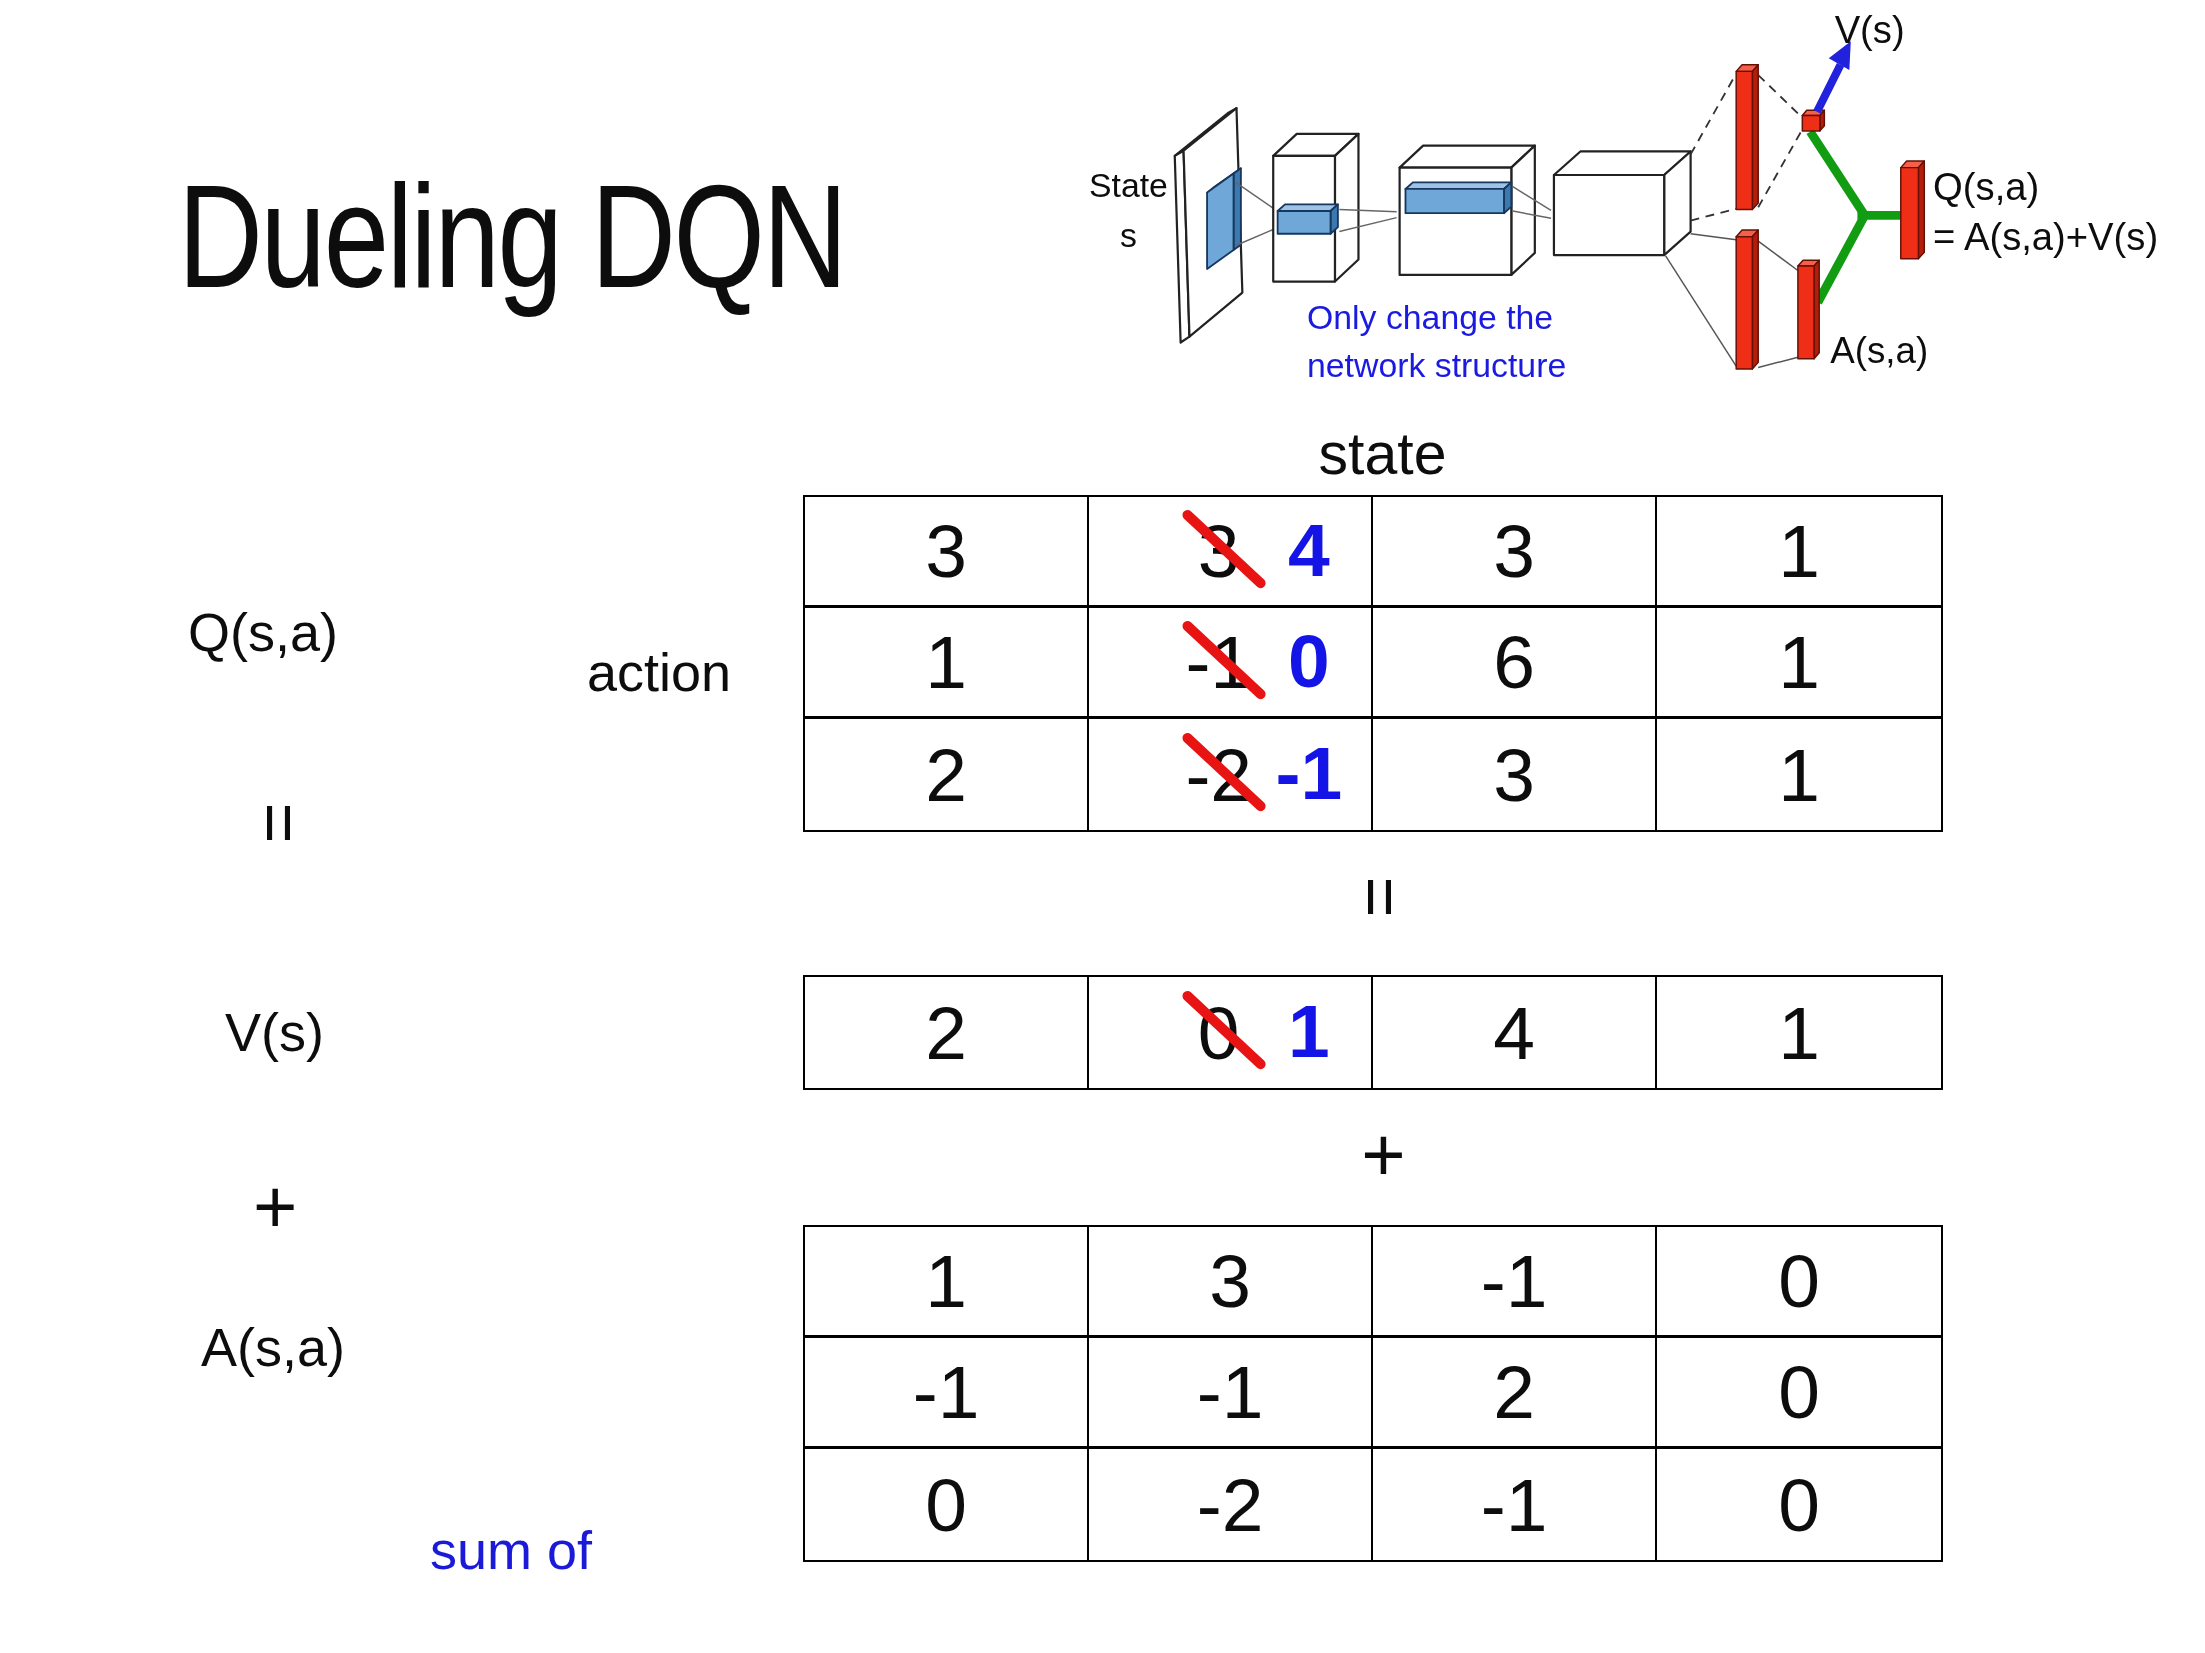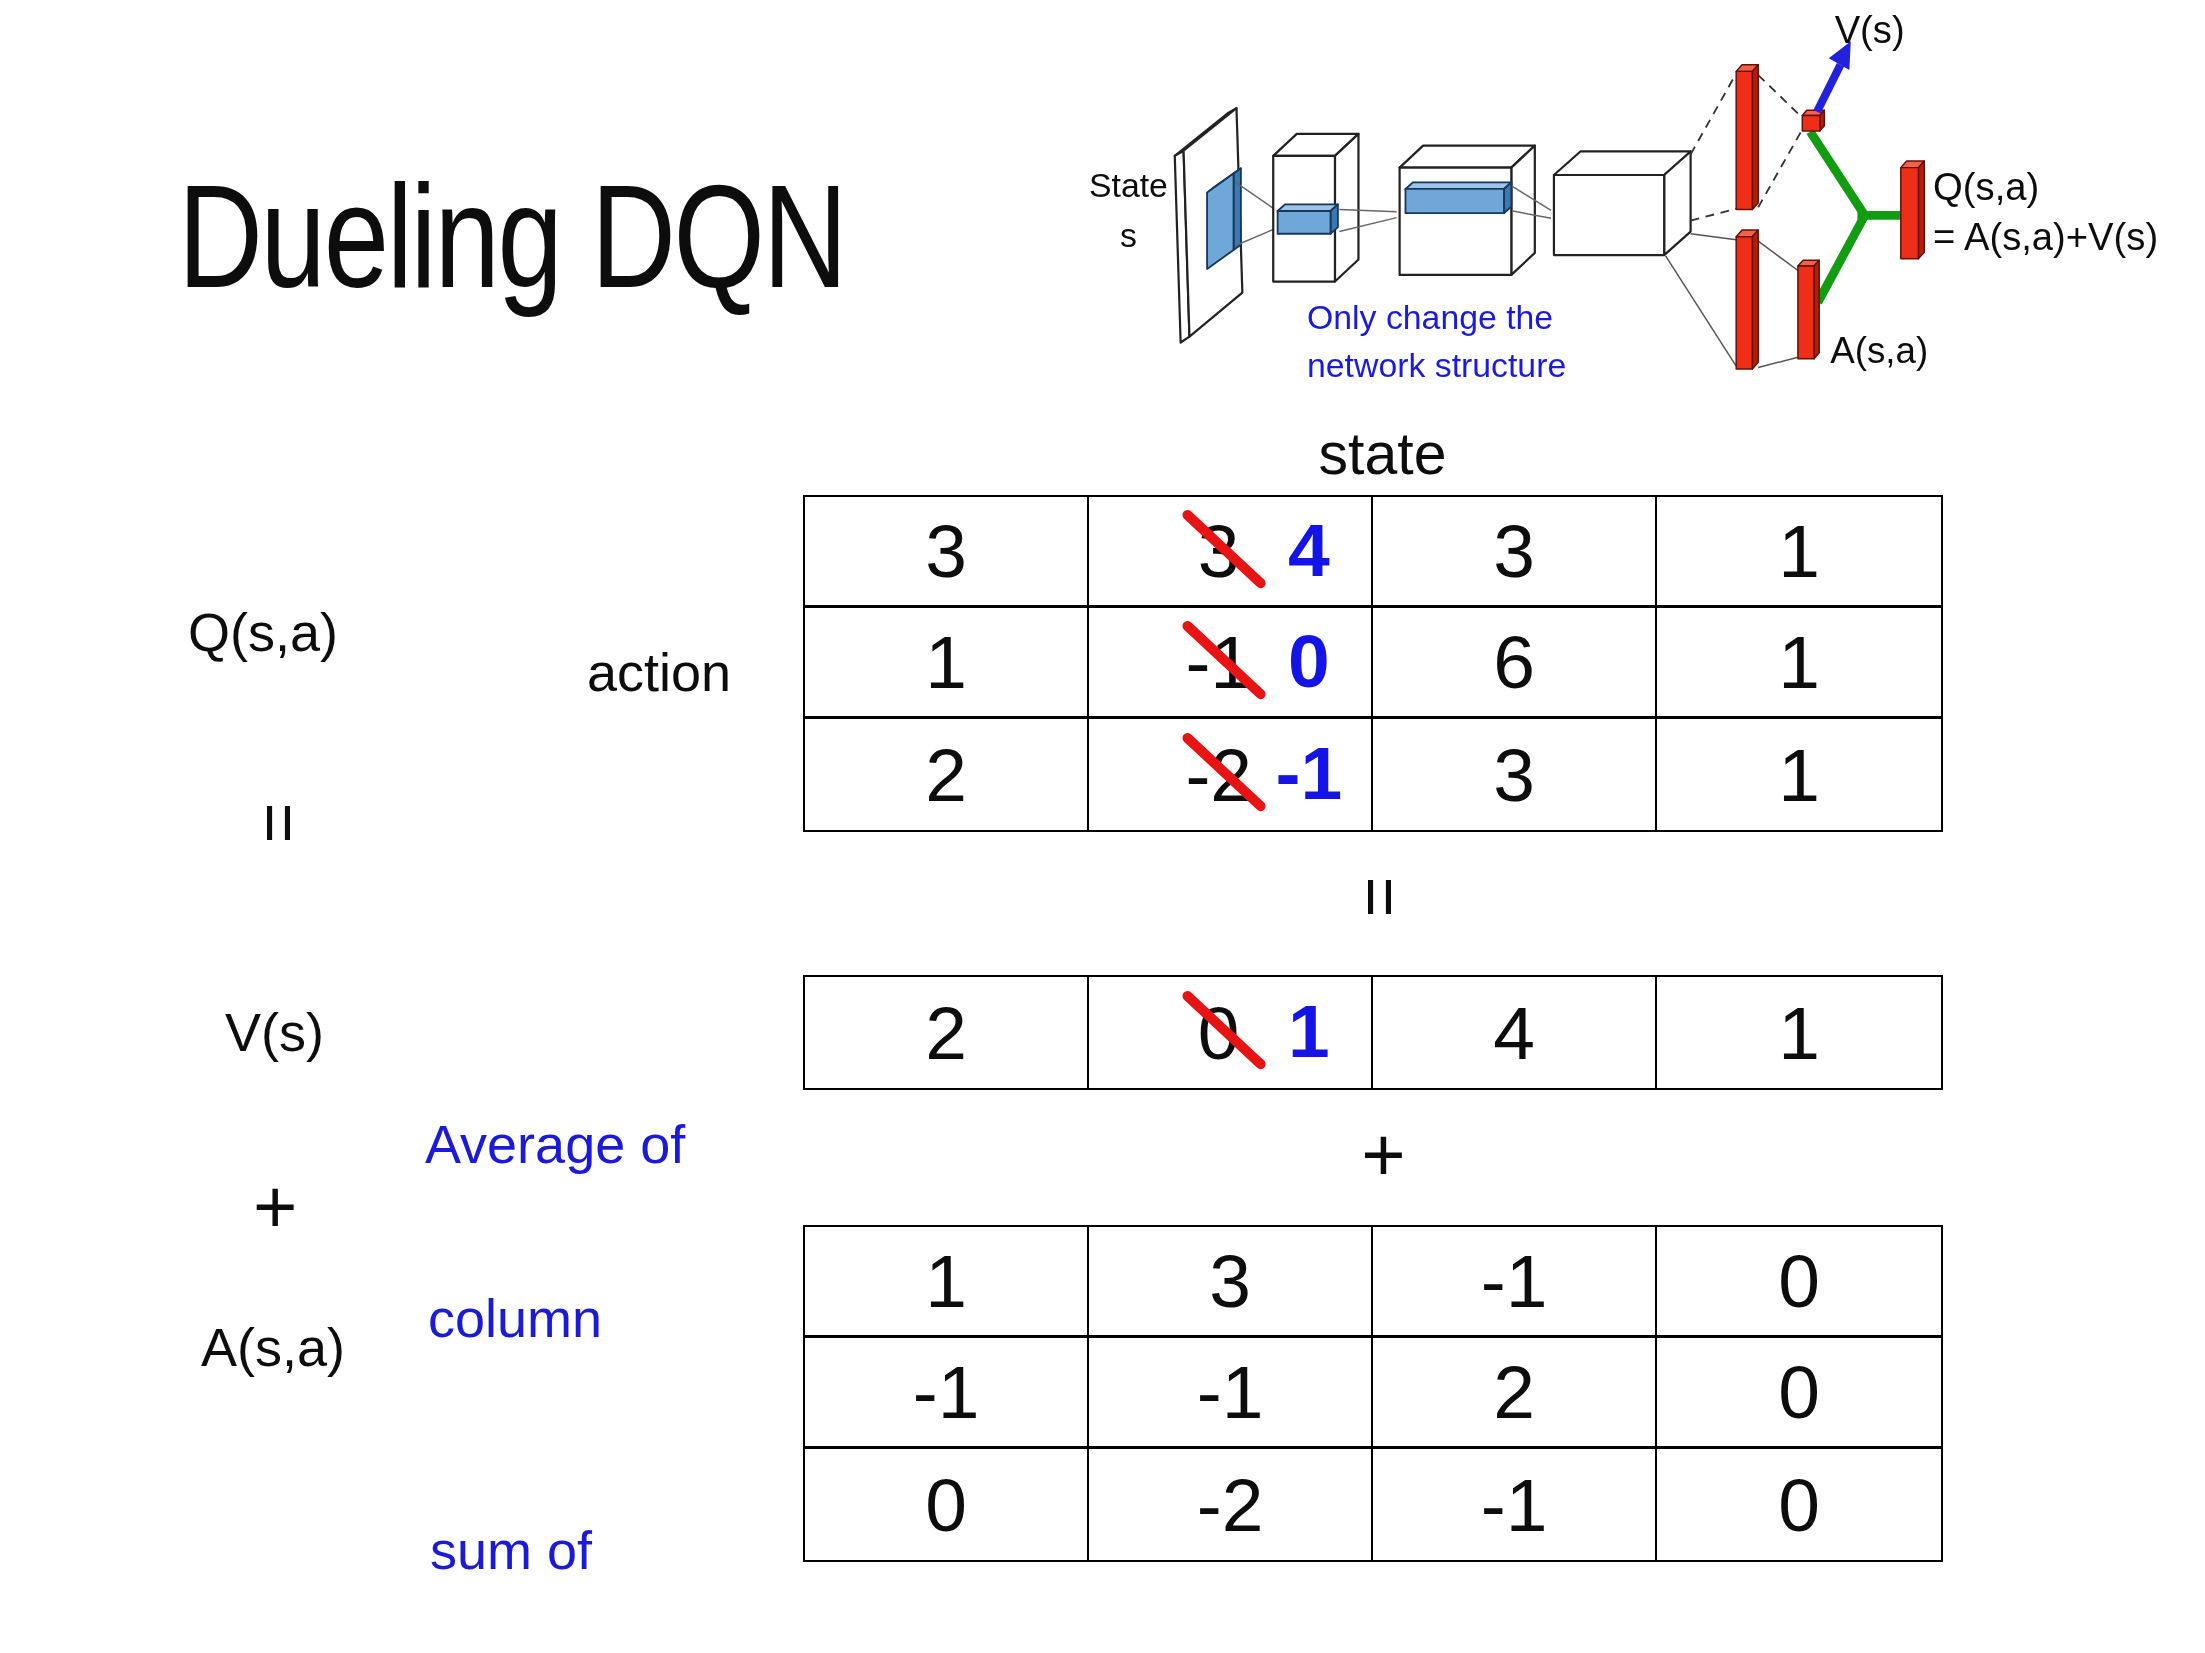--- a/index.html
+++ b/index.html
@@ -190,24 +190,20 @@
     <text x="1040" y="494" font-size="50" fill="#0d0d0d">A(s,a)</text>
   </svg>
 
   <div class="lbl" style="left:188px;top:604px;">Q(s,a)</div>
   <div class="lbl" style="left:587px;top:644px;">action</div>
   <div class="rot-eq" style="left:243px;top:795px;width:71px;height:56px;">=</div>
   <div class="lbl" style="left:225px;top:1004px;">V(s)</div>
   <div class="plus" style="left:253px;top:1163px;">+</div>
   <div class="lbl" style="left:201px;top:1319px;">A(s,a)</div>
 
-  <div class="blue-note" style="left:368px;top:1014px;">
-    <span>Average of</span><br>
-    <span>column</span>
-  </div>
   <div class="blue-note" style="left:370px;top:1420px;">
     <span>sum of</span><br>
     
   </div>
 
   <div class="hdr" style="left:1250px;top:420px;width:265px;">state</div>
   <div class="rot-eq" style="left:1344px;top:869px;width:71px;height:56px;">=</div>
   <div class="plus" style="left:1354px;top:1111px;width:59px;text-align:center;">+</div>
 
   <div class="mtable" style="left:803px;top:495px;">

